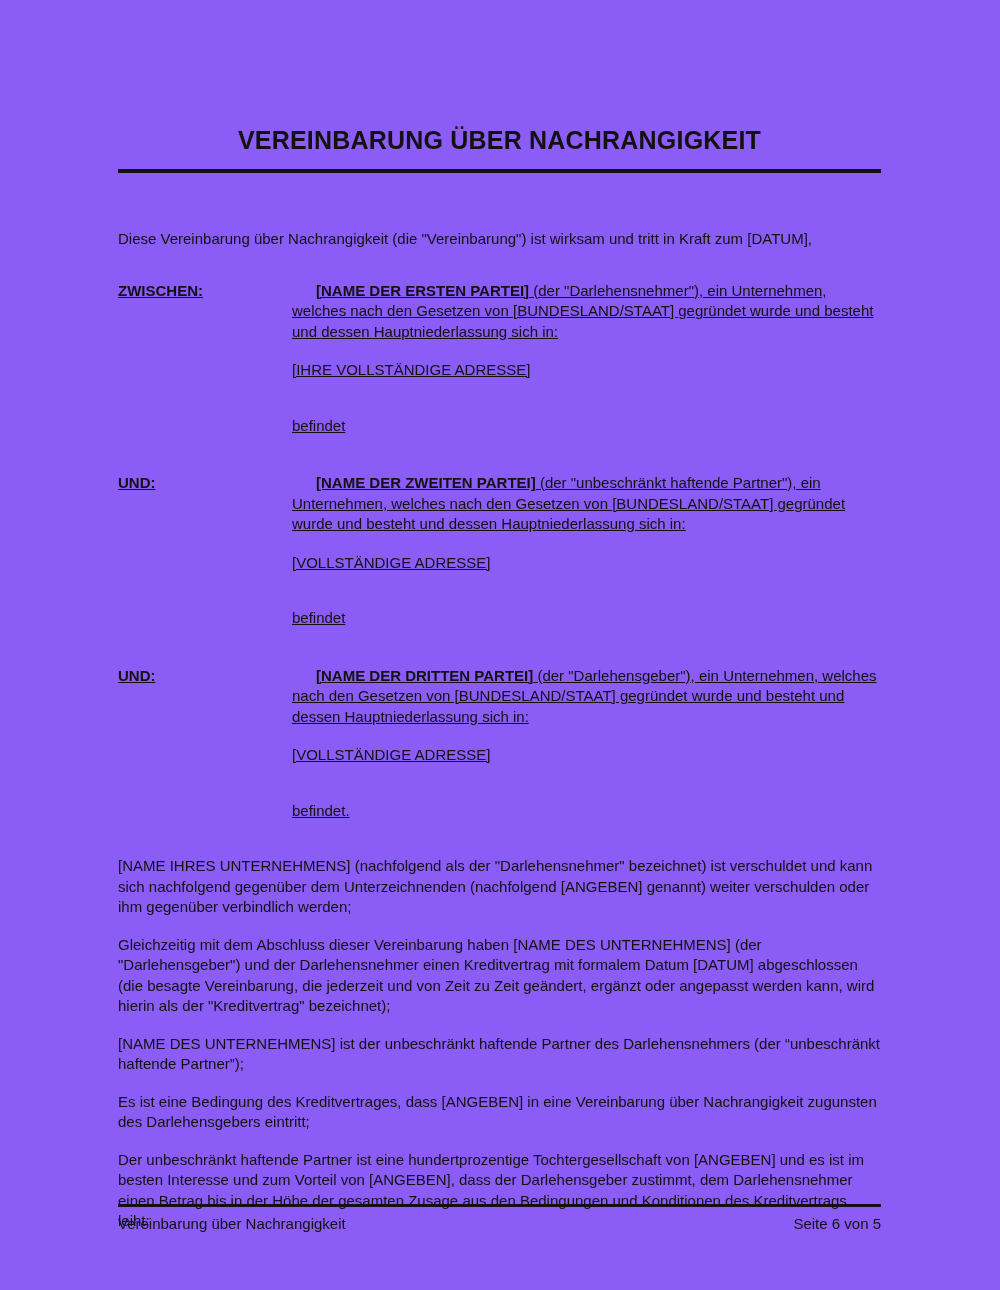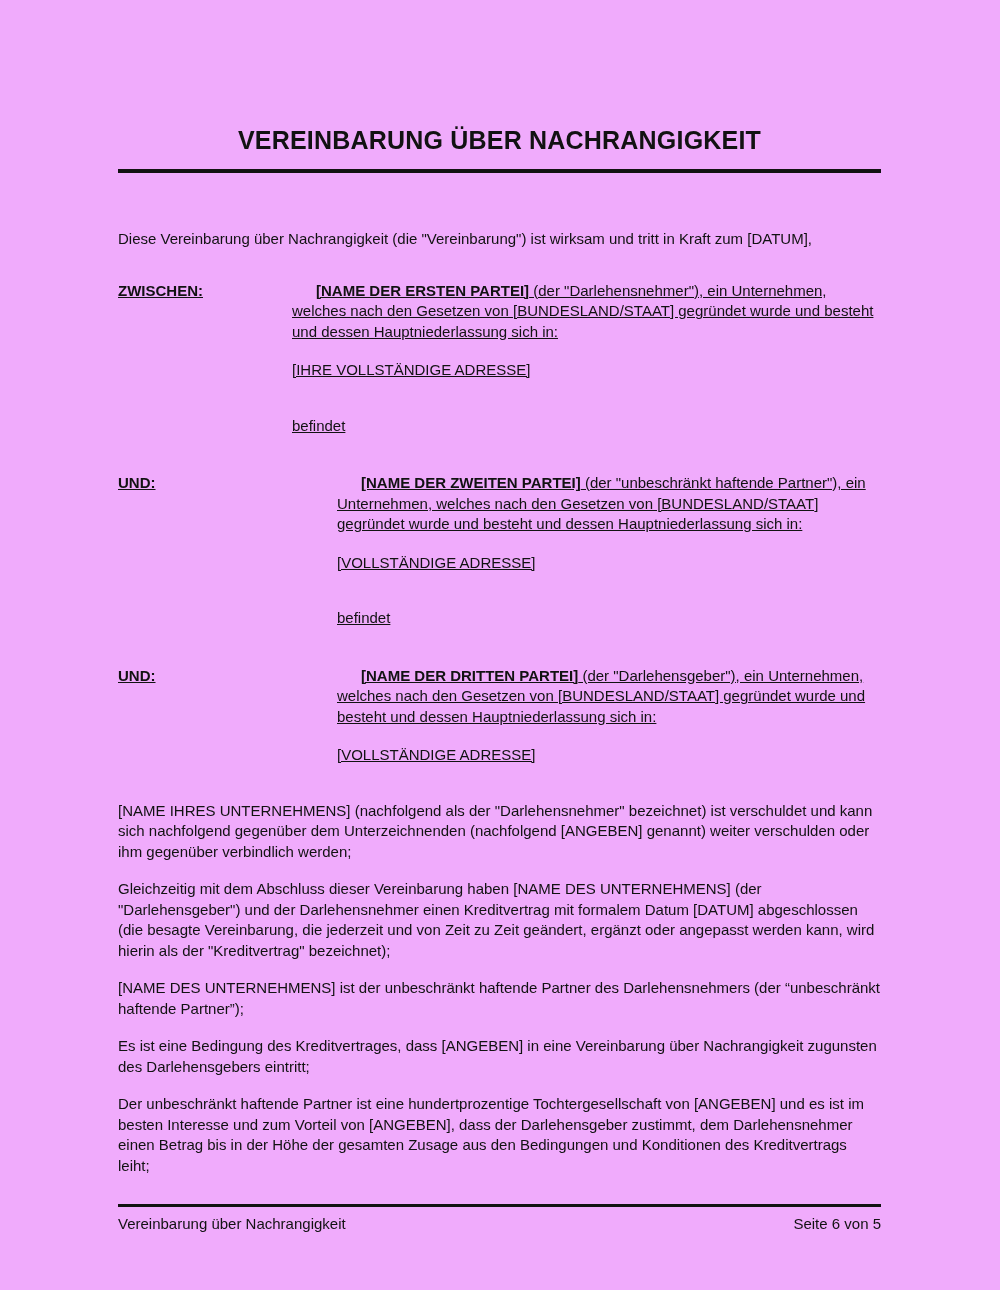--- a/index.html
+++ b/index.html
@@ -4,21 +4,21 @@
 <style>
   html, body {
     margin: 0;
     padding: 0;
     background: #ffffff;
   }
   .page {
     position: relative;
     width: 1000px;
     height: 1290px;
-    background: #f0abfc;
+    background: #8b5cf6;
     color: #121212;
     font-family: "Liberation Sans", "DejaVu Sans", sans-serif;
     font-size: 15px;
     line-height: 20.5px;
     overflow: hidden;
   }
   .content {
     padding: 0 119px 0 118px;
   }
   .doc-title {
@@ -38,21 +38,21 @@
   p { margin: 0; }
   .intro {
     margin-top: 56px;
   }
   .party {
     display: flex;
     align-items: flex-start;
     text-decoration: underline;
   }
   .party-first  { margin-top: 31px; }
-  .party-next   { margin-top: 37px; gap: 45px; }
+  .party-next   { margin-top: 37px; }
   .party-label {
     width: 174px;
     flex: 0 0 174px;
     font-weight: bold;
   }
   .party-content {
     width: 589px;
   }
   .party-content .addr    { margin-top: 18px; }
   .party-content .closing { margin-top: 35px; }
@@ -102,20 +102,21 @@
         <p class="addr">[VOLLSTÄNDIGE ADRESSE]</p>
         <p class="closing">befindet</p>
       </div>
     </div>
 
     <div class="party party-next">
       <div class="party-label">UND:</div>
       <div class="party-content">
         <p><span class="party-name">[NAME DER DRITTEN PARTEI]</span><span> (der "Darlehensgeber"), ein Unternehmen, welches nach den Gesetzen von [BUNDESLAND/STAAT] gegründet wurde und besteht und dessen Hauptniederlassung sich in:</span></p>
         <p class="addr">[VOLLSTÄNDIGE ADRESSE]</p>
+        <p class="closing">befindet.</p>
       </div>
     </div>
 
     <p class="recital recital-first">[NAME IHRES UNTERNEHMENS] (nachfolgend als der "Darlehensnehmer" bezeichnet) ist verschuldet und kann sich nachfolgend gegenüber dem Unterzeichnenden (nachfolgend [ANGEBEN] genannt) weiter verschulden oder ihm gegenüber verbindlich werden;</p>
     <p class="recital">Gleichzeitig mit dem Abschluss dieser Vereinbarung haben [NAME DES UNTERNEHMENS] (der "Darlehensgeber") und der Darlehensnehmer einen Kreditvertrag mit formalem Datum [DATUM] abgeschlossen (die besagte Vereinbarung, die jederzeit und von Zeit zu Zeit geändert, ergänzt oder angepasst werden kann, wird hierin als der "Kreditvertrag" bezeichnet);</p>
     <p class="recital">[NAME DES UNTERNEHMENS] ist der unbeschränkt haftende Partner des Darlehensnehmers (der “unbeschränkt haftende Partner”);</p>
     <p class="recital">Es ist eine Bedingung des Kreditvertrages, dass [ANGEBEN] in eine Vereinbarung über Nachrangigkeit zugunsten des Darlehensgebers eintritt;</p>
     <p class="recital">Der unbeschränkt haftende Partner ist eine hundertprozentige Tochtergesellschaft von [ANGEBEN] und es ist im besten Interesse und zum Vorteil von [ANGEBEN], dass der Darlehensgeber zustimmt, dem Darlehensnehmer einen Betrag bis in der Höhe der gesamten Zusage aus den Bedingungen und Konditionen des Kreditvertrags leiht;</p>
 
   </div>

